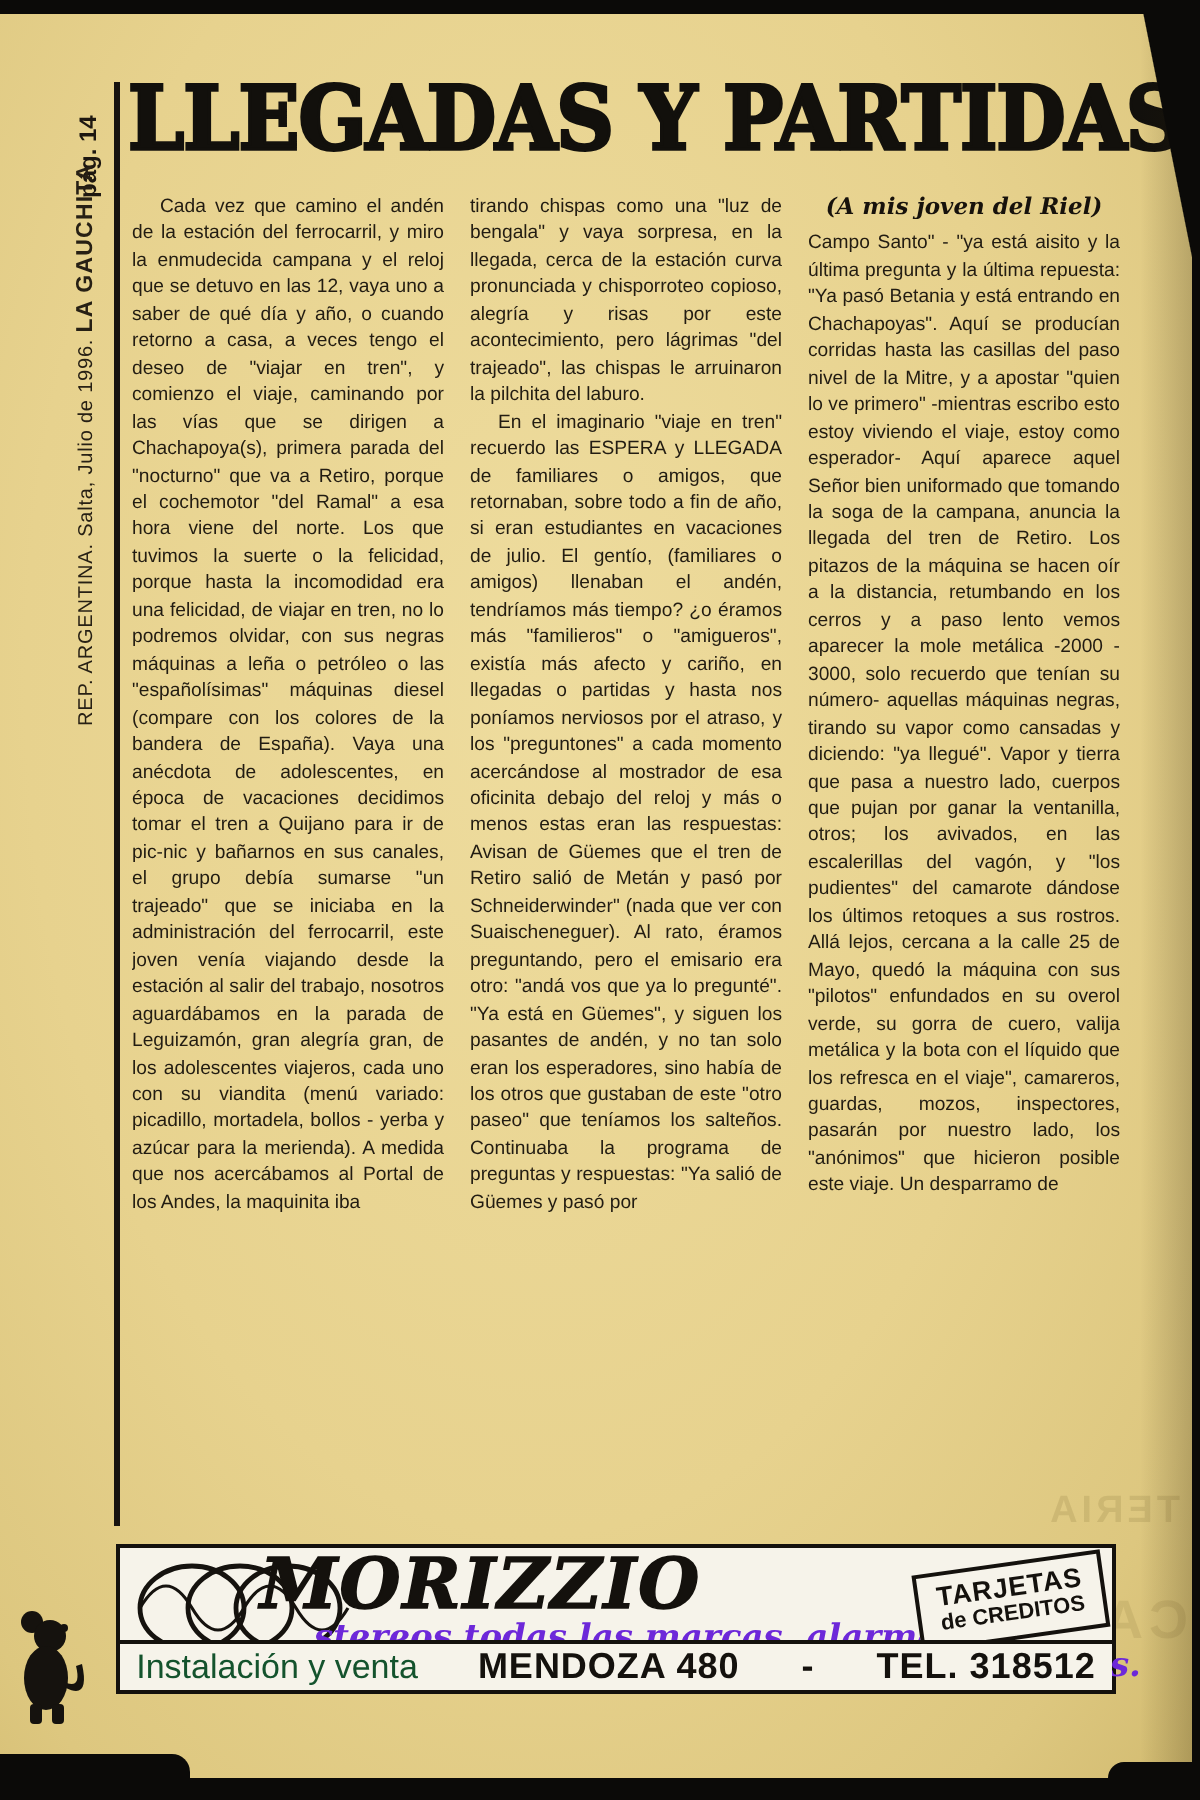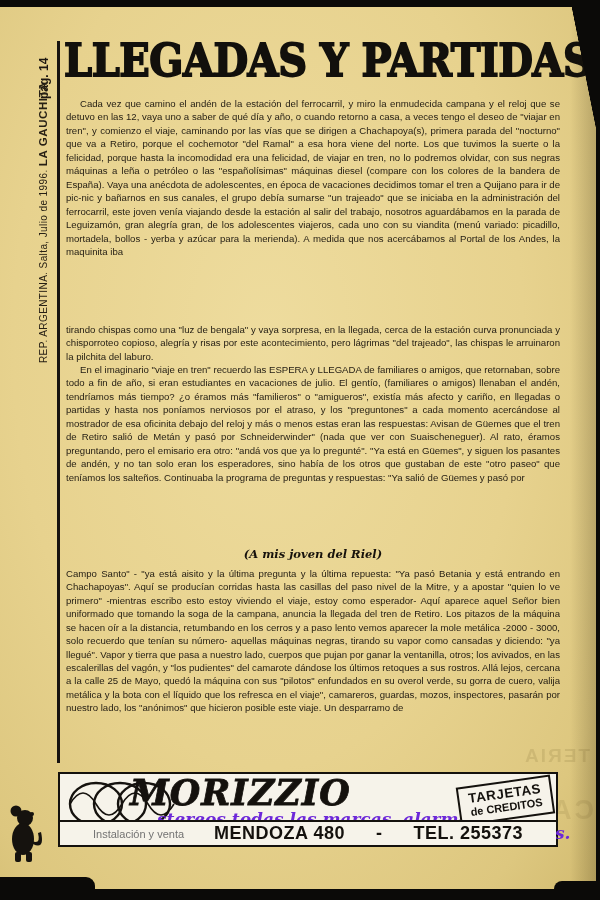--- a/index.html
+++ b/index.html
@@ -53,21 +53,20 @@
     font-size:40px; letter-spacing:-0.5px; color:#12100c;
     -webkit-text-stroke:1.6px #12100c;
     white-space:nowrap; transform:scaleY(1.1); transform-origin:left top;
   }
   
   .columns {
     position:absolute; left:66px; top:90px; width:494px; height:664px;
     display:flex; gap:13px; overflow:hidden;
     font-size:9.6px; line-height:13.45px; color:#221c12;
     text-align:justify;
-    flex-direction:column;
   }
   .col { flex:1 1 0; min-width:0; }
   .para { margin:0; }
   .indent { text-indent:14px; }
   .dedication {
     margin:0 0 5px 0; text-align:center;
     font-family:"DejaVu Serif", serif; font-weight:bold; font-style:italic;
     font-size:11.5px; color:#17120c; white-space:nowrap;
   }
   
@@ -93,21 +92,21 @@
     position:absolute; left:97px; top:38px;
     font-family:"DejaVu Serif", serif; font-style:italic; font-weight:bold;
     font-size:17px; line-height:14px; color:#6d28d9; white-space:nowrap;
   }
   .ad-bottom {
     position:absolute; left:0; right:0; bottom:0; height:23px;
     border-top:2px solid #14110d;
     display:flex; align-items:center; justify-content:center; gap:30px;
     background:#f6f3ea;
   }
-  .ad-service { font-size:11px; color:#737373; white-space:nowrap; }
+  .ad-service { font-size:17px; color:#14532d; white-space:nowrap; }
   .ad-contact { font-weight:bold; font-size:18px; letter-spacing:0.5px; color:#14110d; white-space:nowrap; display:flex; gap:31px; }
   .badge {
     position:absolute; right:3px; top:7px; transform:rotate(-8deg);
     background:#f6f3ea; border:2.5px solid #14110d; padding:4px 9px 5px;
     text-align:center; line-height:1.08; color:#14110d;
   }
   .badge .l1 { font-weight:bold; font-size:13.5px; letter-spacing:0.5px; }
   .badge .l2 { font-weight:bold; font-size:11px; }
   .mascot { position:absolute; left:3px; top:795px; }
 </style>
@@ -174,21 +173,21 @@
     </div>
     <div class="badge">
       <div class="l1">TARJETAS</div>
       <div class="l2">de CREDITOS</div>
     </div>
     <div class="ad-bottom">
       <span class="ad-service">Instalación y venta</span>
       <span class="ad-contact">
         <span>MENDOZA 480</span>
         <span>-</span>
-        <span>TEL. 255373</span>
+        <span>TEL. 318512</span>
       </span>
     </div>
   </div>
 
 </div>
 
 <div class="corner-tr"></div>
 <div class="blob-bl"></div>
 <div class="blob-br"></div>
 

